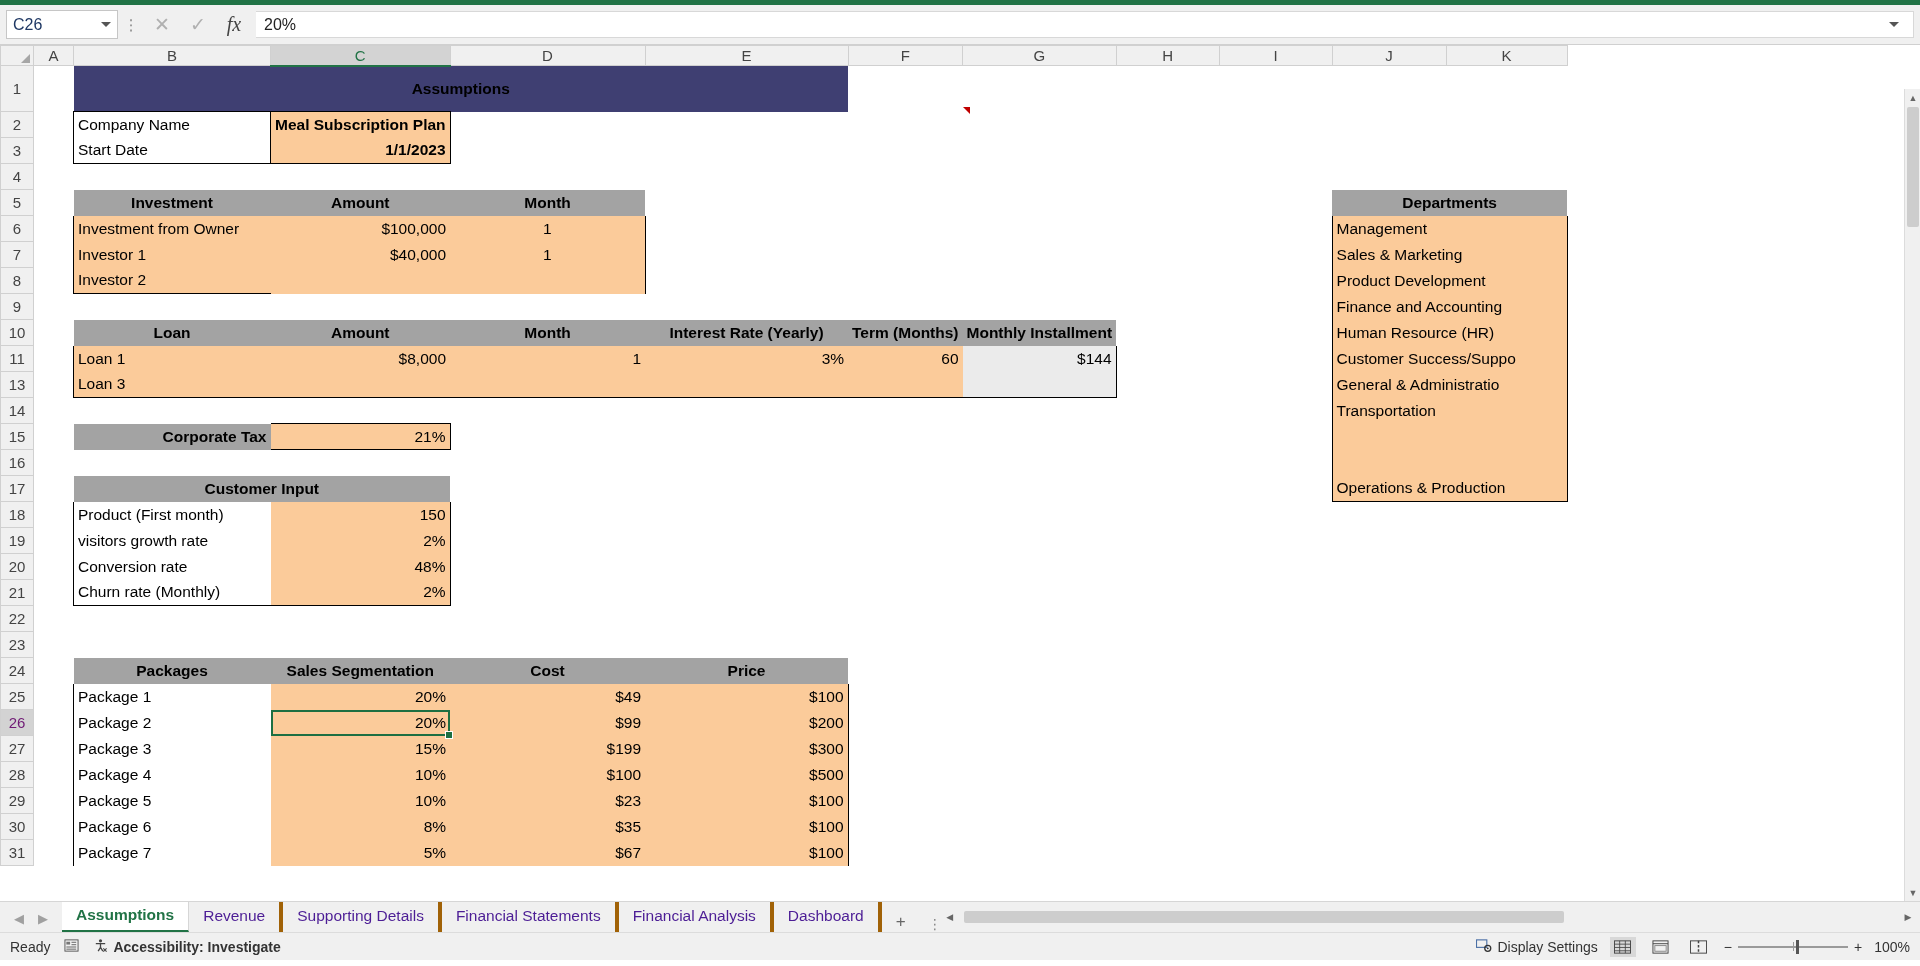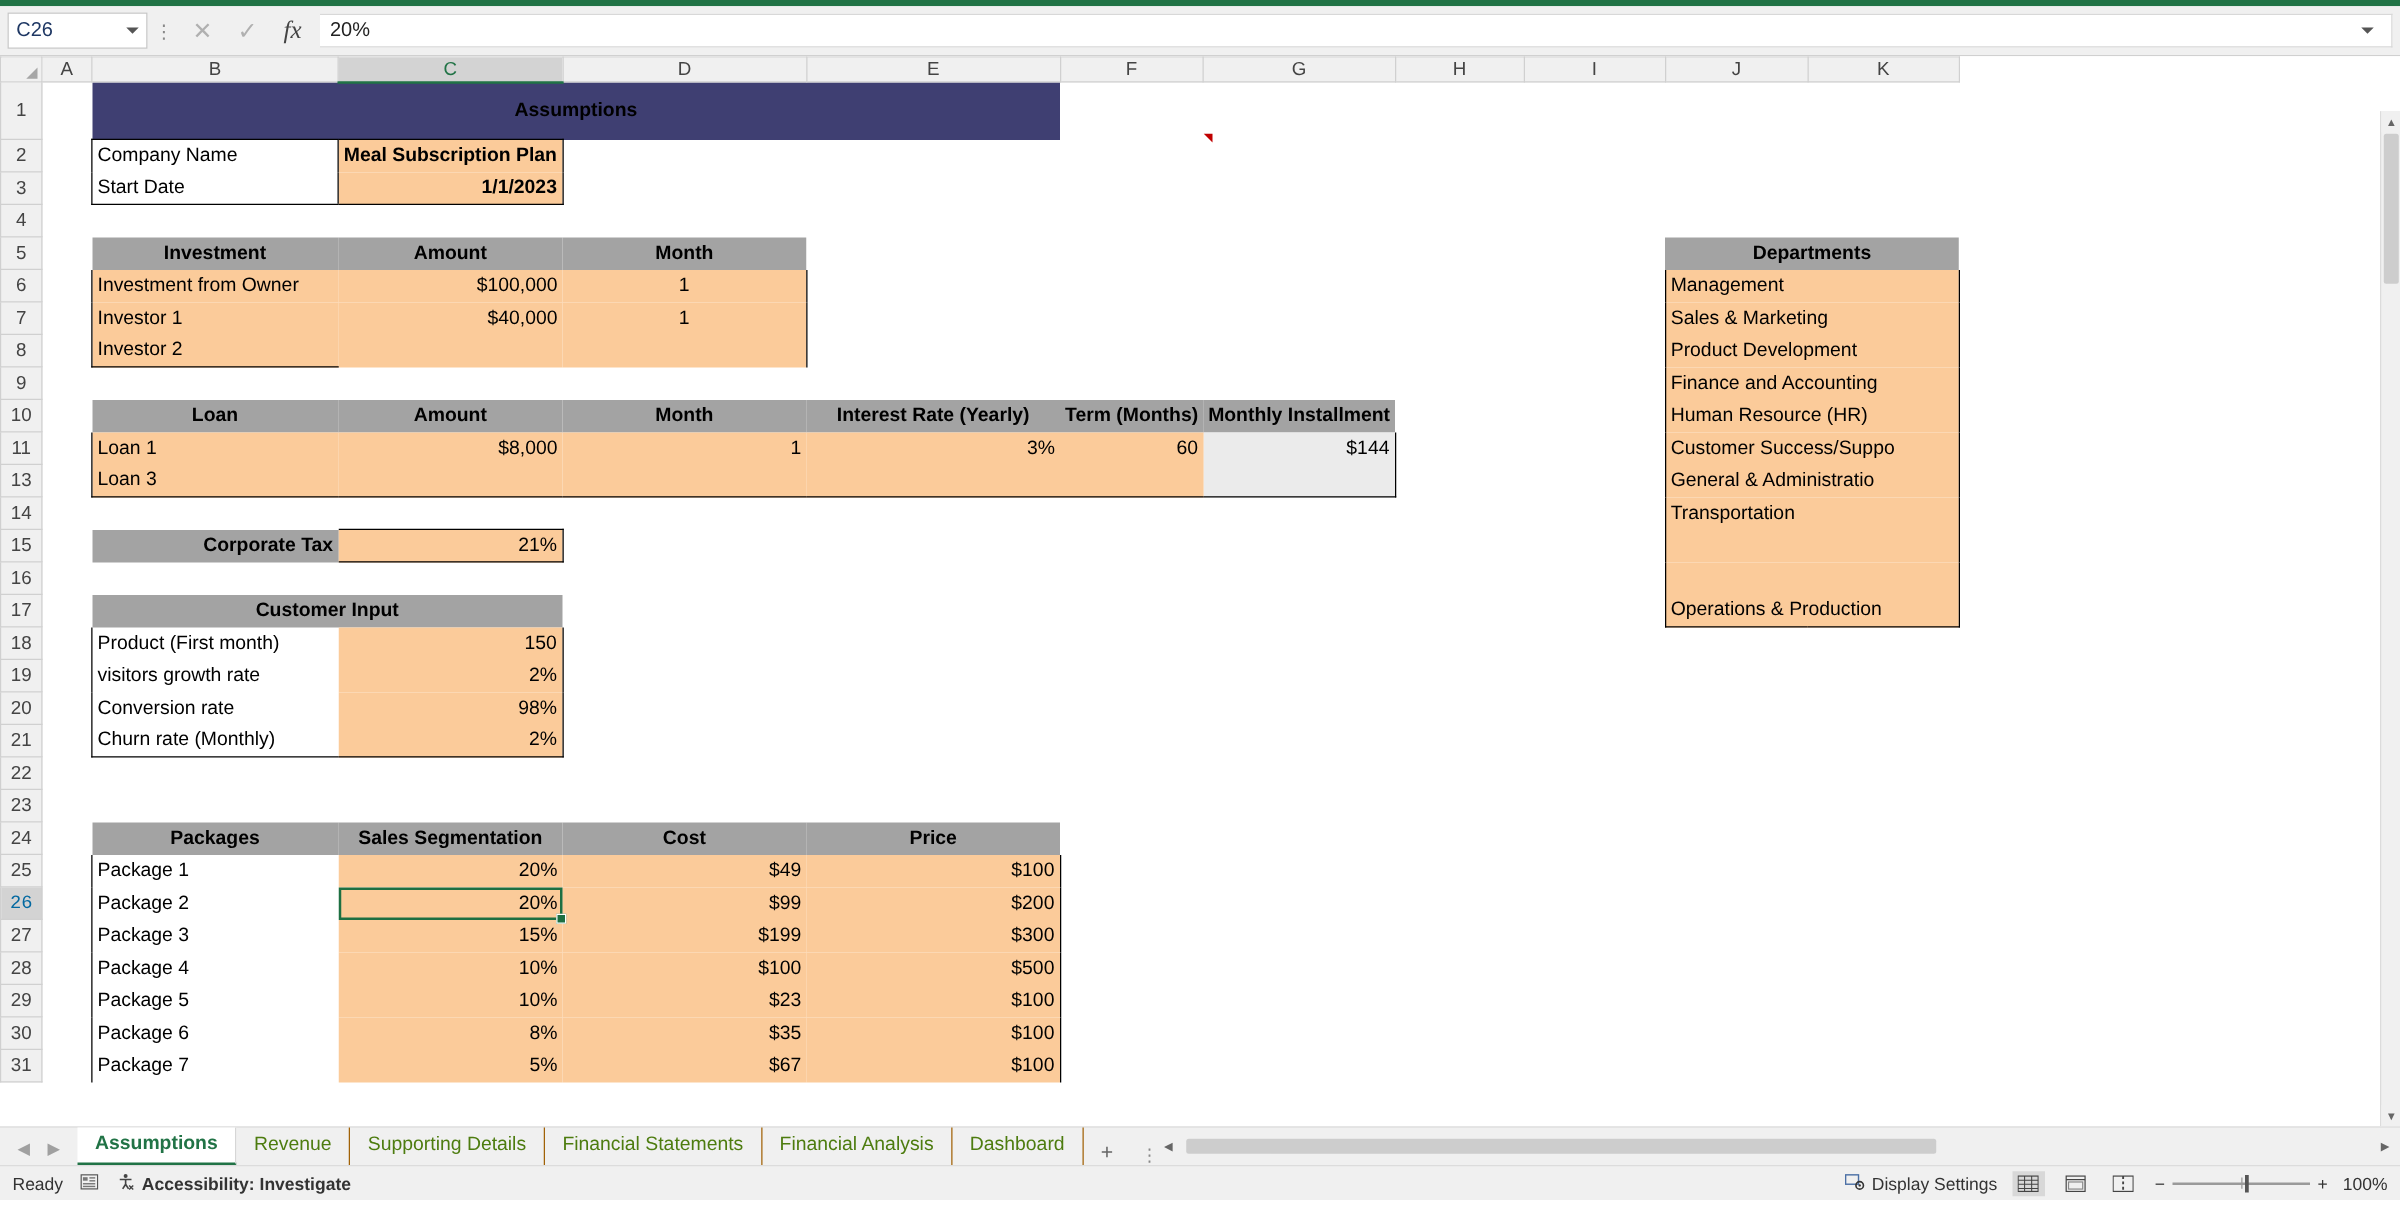--- a/index.html
+++ b/index.html
@@ -28,21 +28,21 @@
      border-top:5px solid #555; margin-right:6px;}
 
   
   .grid-wrap { position:relative; width:1920px; height:856px; overflow:hidden; background:#fff;}
   table.sheet { border-collapse:collapse; table-layout:fixed; }
   .colhead-row td { background:#f0f0f0; border:1px solid #d0d0d0; height:20px;
      text-align:center; font-size:15px; color:#444; font-weight:400; }
   .colhead-row td.sel { background:#d3d3d3; color:#217346; border-bottom:2px solid #217346;}
   .rowhead { background:#f0f0f0; border:1px solid #d0d0d0; text-align:center;
      font-size:15px; color:#444; width:33px; }
-  .rowhead.sel { background:#d3d3d3; color:#0369a1; font-weight:400;font-family:Liberation Mono, monospace;}
+  .rowhead.sel { background:#d3d3d3; color:#701a75; font-weight:400;}
   td.cell { border:none; height:26px; font-size:15.5px; color:#000; padding:0 4px;
      white-space:nowrap; overflow:visible; }
 
   .corner { background:#f0f0f0; border:1px solid #d0d0d0; width:33px; height:20px;
      position:relative;}
   .corner:after{content:"";position:absolute;right:3px;bottom:2px;border-left:9px solid transparent;
      border-bottom:9px solid #a6a6a6;}
 
   
   .c-title { background:#3f3f72; color:#fff; font-weight:bold; text-align:center; font-size:18px;}
@@ -69,21 +69,21 @@
   .vscroll{position:absolute;right:0;top:44px;width:16px;height:812px;background:#f0f0f0;
      border-left:1px solid #dcdcdc;}
   .vs-up,.vs-dn{width:16px;height:17px;display:flex;align-items:center;justify-content:center;
      color:#666;font-size:9px;background:#f0f0f0;}
   .vs-thumb{position:absolute;top:18px;left:2px;width:12px;height:120px;background:#cdcdcd;border-radius:2px;}
 
   
   .tabbar{height:31px;background:#f0f0f0;display:flex;align-items:flex-end;
      border-top:1px solid #d6d6d6;}
   .tabnav{display:flex;align-items:center;gap:14px;padding:0 14px 6px 14px;color:#a0a0a0;font-size:13px;}
-  .tab{padding:4px 14px 6px 14px;font-size:15.5px;color:#4d7c0f;border-right:1px solid #a16207;
+  .tab{padding:4px 14px 6px 14px;font-size:15.5px;color:#4c1d95;border-right:4px solid #a16207;
      height:100%;display:flex;align-items:center;}
   .tab.active{font-weight:bold;color:#217346;background:#fff;border-bottom:2.5px solid #217346;
      border-right:1px solid #d6d6d6;}
   .tab-add{padding:0 14px;color:#666;font-size:17px;display:flex;align-items:center;}
   .tab-dots{margin-left:8px;color:#888;font-size:14px;display:flex;align-items:center;}
   .hscroll-wrap{flex:1;display:flex;align-items:center;padding-right:4px;height:100%;}
   .hs-left,.hs-right{width:16px;text-align:center;color:#666;font-size:9px;}
   .hs-track{flex:1;height:14px;background:#f0f0f0;position:relative;}
   .hs-thumb{position:absolute;left:6px;top:1px;width:600px;height:12px;background:#cdcdcd;border-radius:2px;}
 
@@ -405,21 +405,21 @@
       <td class="cell"></td>
           <td class="cell"></td>
           <td class="cell"></td>
           <td class="cell"></td>
     </tr>
 
     <tr>
       <td class="rowhead">20</td>
       <td class="cell"></td>
       <td class="cell bx-l">Conversion rate</td>
-      <td class="cell c-in r bx-r">98%</td>
+      <td class="cell c-in r bx-r">48%</td>
       <td class="cell"></td>
           <td class="cell"></td>
           <td class="cell"></td>
           <td class="cell"></td>
       <td class="cell"></td>
           <td class="cell"></td>
           <td class="cell"></td>
           <td class="cell"></td>
     </tr>
 

